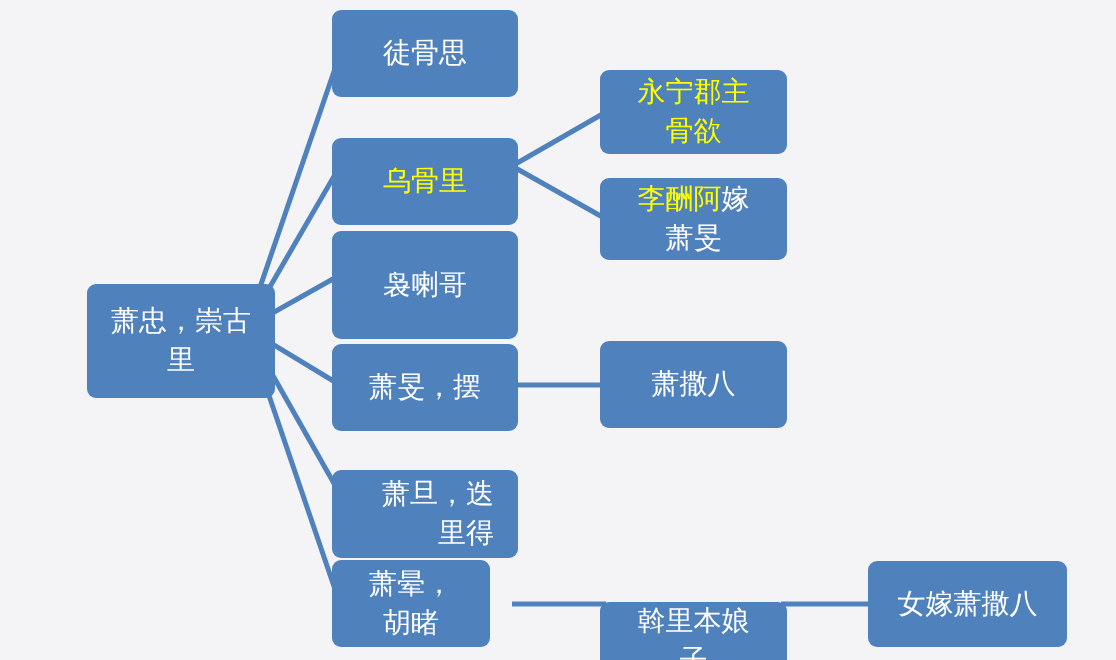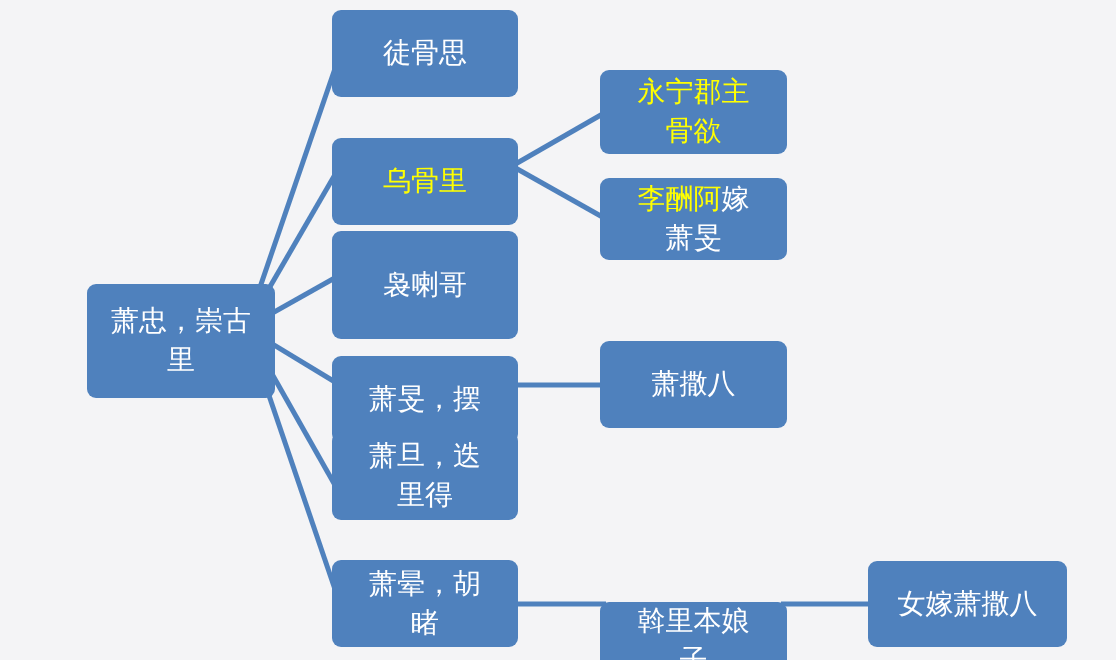--- a/index.html
+++ b/index.html
@@ -39,23 +39,23 @@
   }
   .hl { color: #ffff00; }
 
   
   .n-root     { left: 63px;  top: 284px; width: 188px; height: 114px; margin-left: 24px; }
 
   
   .n-tugusi   { left: 332px; top: 10px;  width: 186px; height: 87px; }
   .n-wuguli   { left: 332px; top: 122px; width: 186px; height: 87px; margin-top: 16px; }
   .n-niaolage { left: 332px; top: 231px; width: 186px; height: 108px; }
-  .n-xiaomin  { left: 332px; top: 356px; width: 186px; height: 87px; }
-  .n-xiaodan  { left: 332px; top: 432px; width: 186px; height: 88px; }
-  .n-xiaoyun  { left: 332px; top: 560px; width: 186px; height: 87px; }
+  .n-xiaomin  { left: 332px; top: 344px; width: 186px; height: 87px; }
+  .n-xiaodan  { left: 332px; top: 470px; width: 186px; height: 88px; text-align: right; }
+  .n-xiaoyun  { left: 332px; top: 560px; width: 158px; height: 87px; }
 
   
   .n-yongning { left: 600px; top: 70px;  width: 187px; height: 84px; }
   .n-lichoua  { left: 600px; top: 178px; width: 187px; height: 82px; }
   .n-xiaosaba { left: 600px; top: 341px; width: 187px; height: 87px; }
   .n-woliben  { left: 600px; top: 565px; width: 187px; height: 78px; margin-top: 37px; }
 
   
   .n-nvjia    { left: 868px; top: 561px; width: 199px; height: 86px; }
 </style>

